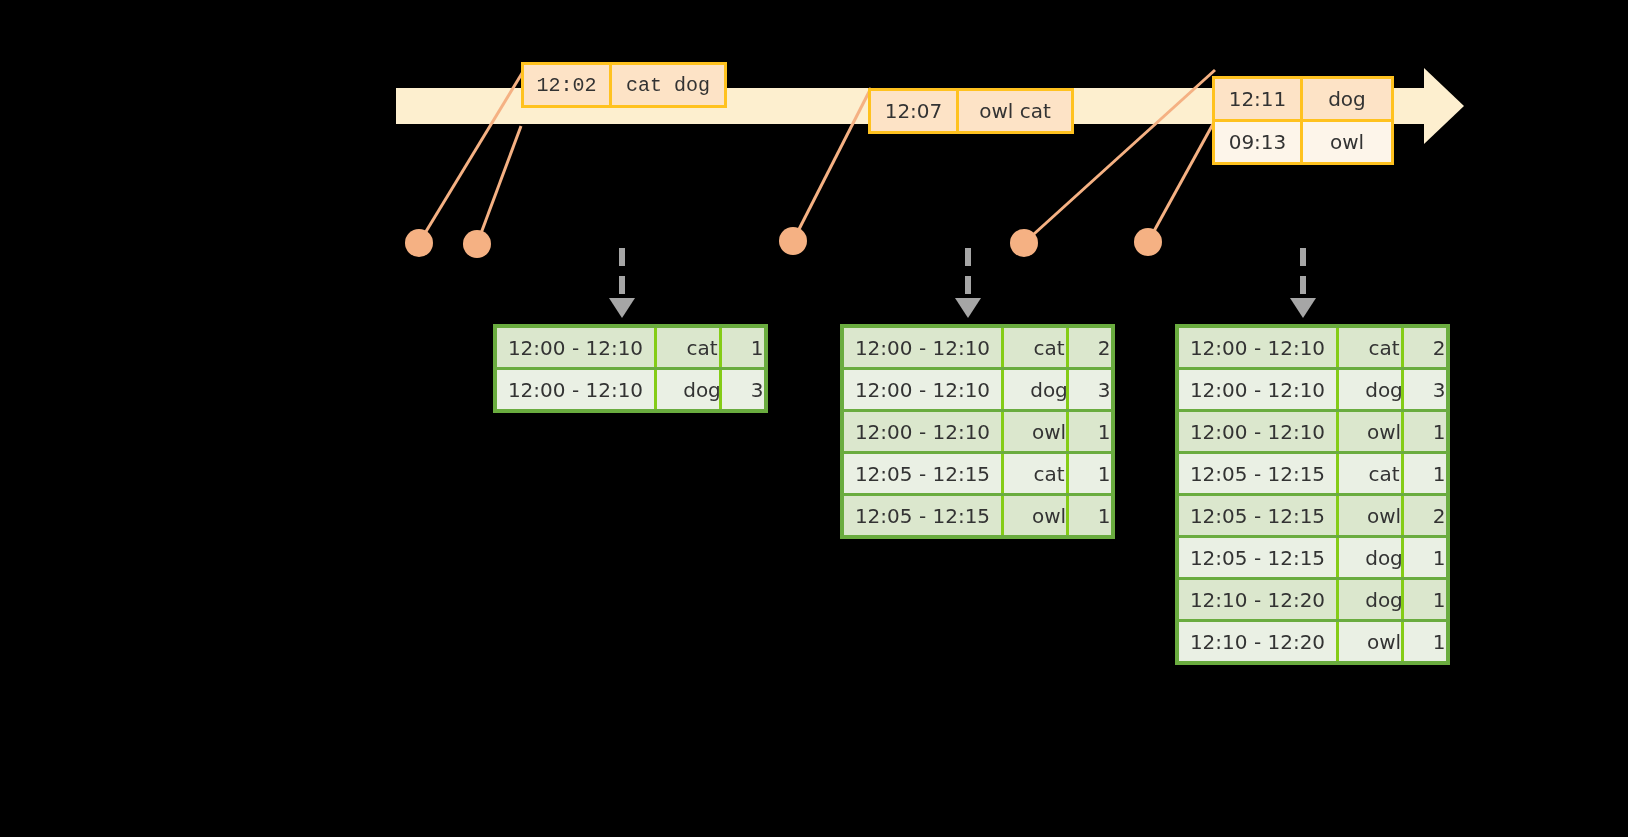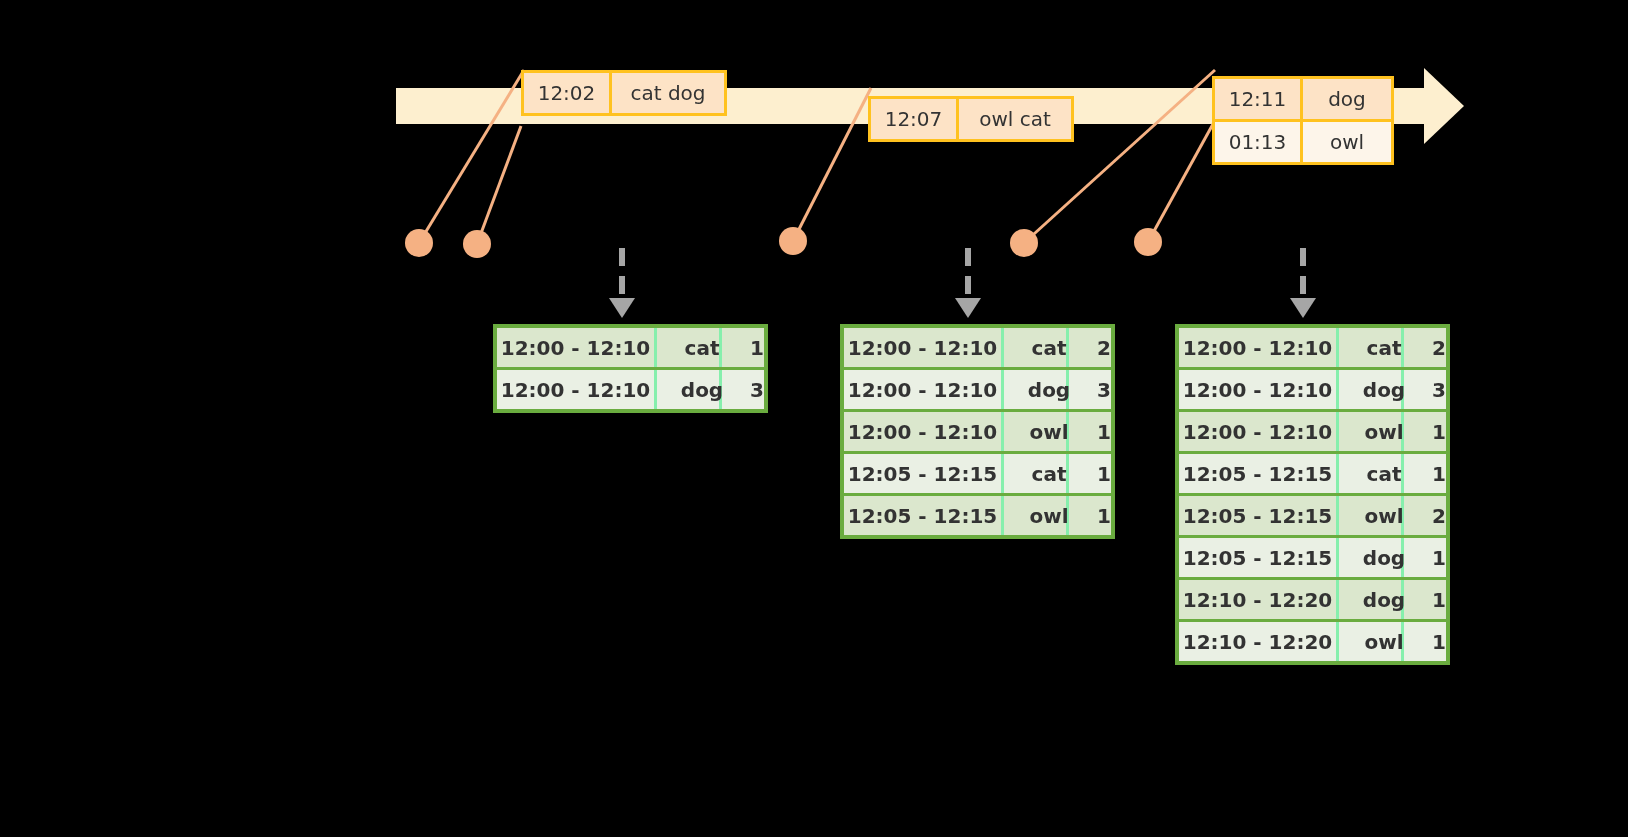--- a/index.html
+++ b/index.html
@@ -39,34 +39,34 @@
   .event-row.tint{background:#fde3c6;}
   .event-time{
     width:88px;display:flex;align-items:center;justify-content:center;
     border-right:3px solid #ffc21f;box-sizing:border-box;
   }
   .event-text{
     flex:1;display:flex;align-items:center;justify-content:center;
     padding:0 12px;box-sizing:border-box;white-space:nowrap;
   }
 
-  #card-1202{left:521px;top:70px;width:206px;}
-  #card-1207{left:868px;top:96px;width:206px;}
+  #card-1202{left:521px;top:62px;width:206px;font-family:Liberation Mono, monospace;}
+  #card-1207{left:868px;top:88px;width:206px;}
   #card-1211{left:1212px;top:76px;width:182px;}
 
   
   #connectors{position:absolute;left:0;top:0;width:1628px;height:837px;}
 
   
   .result-table{
     position:absolute;
     border:4px solid #6aac3f;
     box-sizing:border-box;
-    background:#86efac;
-    font-size:20px;color:#333;font-weight:bold;
+    background:#84cc16;
+    font-size:20px;color:#333;
   }
   .res-row{display:flex;height:39px;border-bottom:3px solid #6aac3f;}
   .res-row:last-child{border-bottom:none;}
   .res-row.alt .cell{background:#dbe7cd;}
   .res-row .cell{background:#eaf0e4;}
   .res-row .cell + .cell{margin-left:3px;padding-left:28px;}
   .cell{display:flex;align-items:center;justify-content:center;box-sizing:border-box;}
   .c-window{width:157px;}
   .c-key{width:62px;}
   .c-count{width:42px;}
@@ -129,21 +129,21 @@
       <div class="event-text">owl cat</div>
     </div>
   </div>
 
   <div class="event-card" id="card-1211">
     <div class="event-row tint">
       <div class="event-time">12:11</div>
       <div class="event-text">dog</div>
     </div>
     <div class="event-row">
-      <div class="event-time">01:13</div>
+      <div class="event-time">09:13</div>
       <div class="event-text">owl</div>
     </div>
   </div>
 
   <div class="down-arrow" id="arrow-left">
     <div class="shaft"></div>
     <div class="head"></div>
   </div>
   <div class="down-arrow" id="arrow-mid">
     <div class="shaft"></div>

